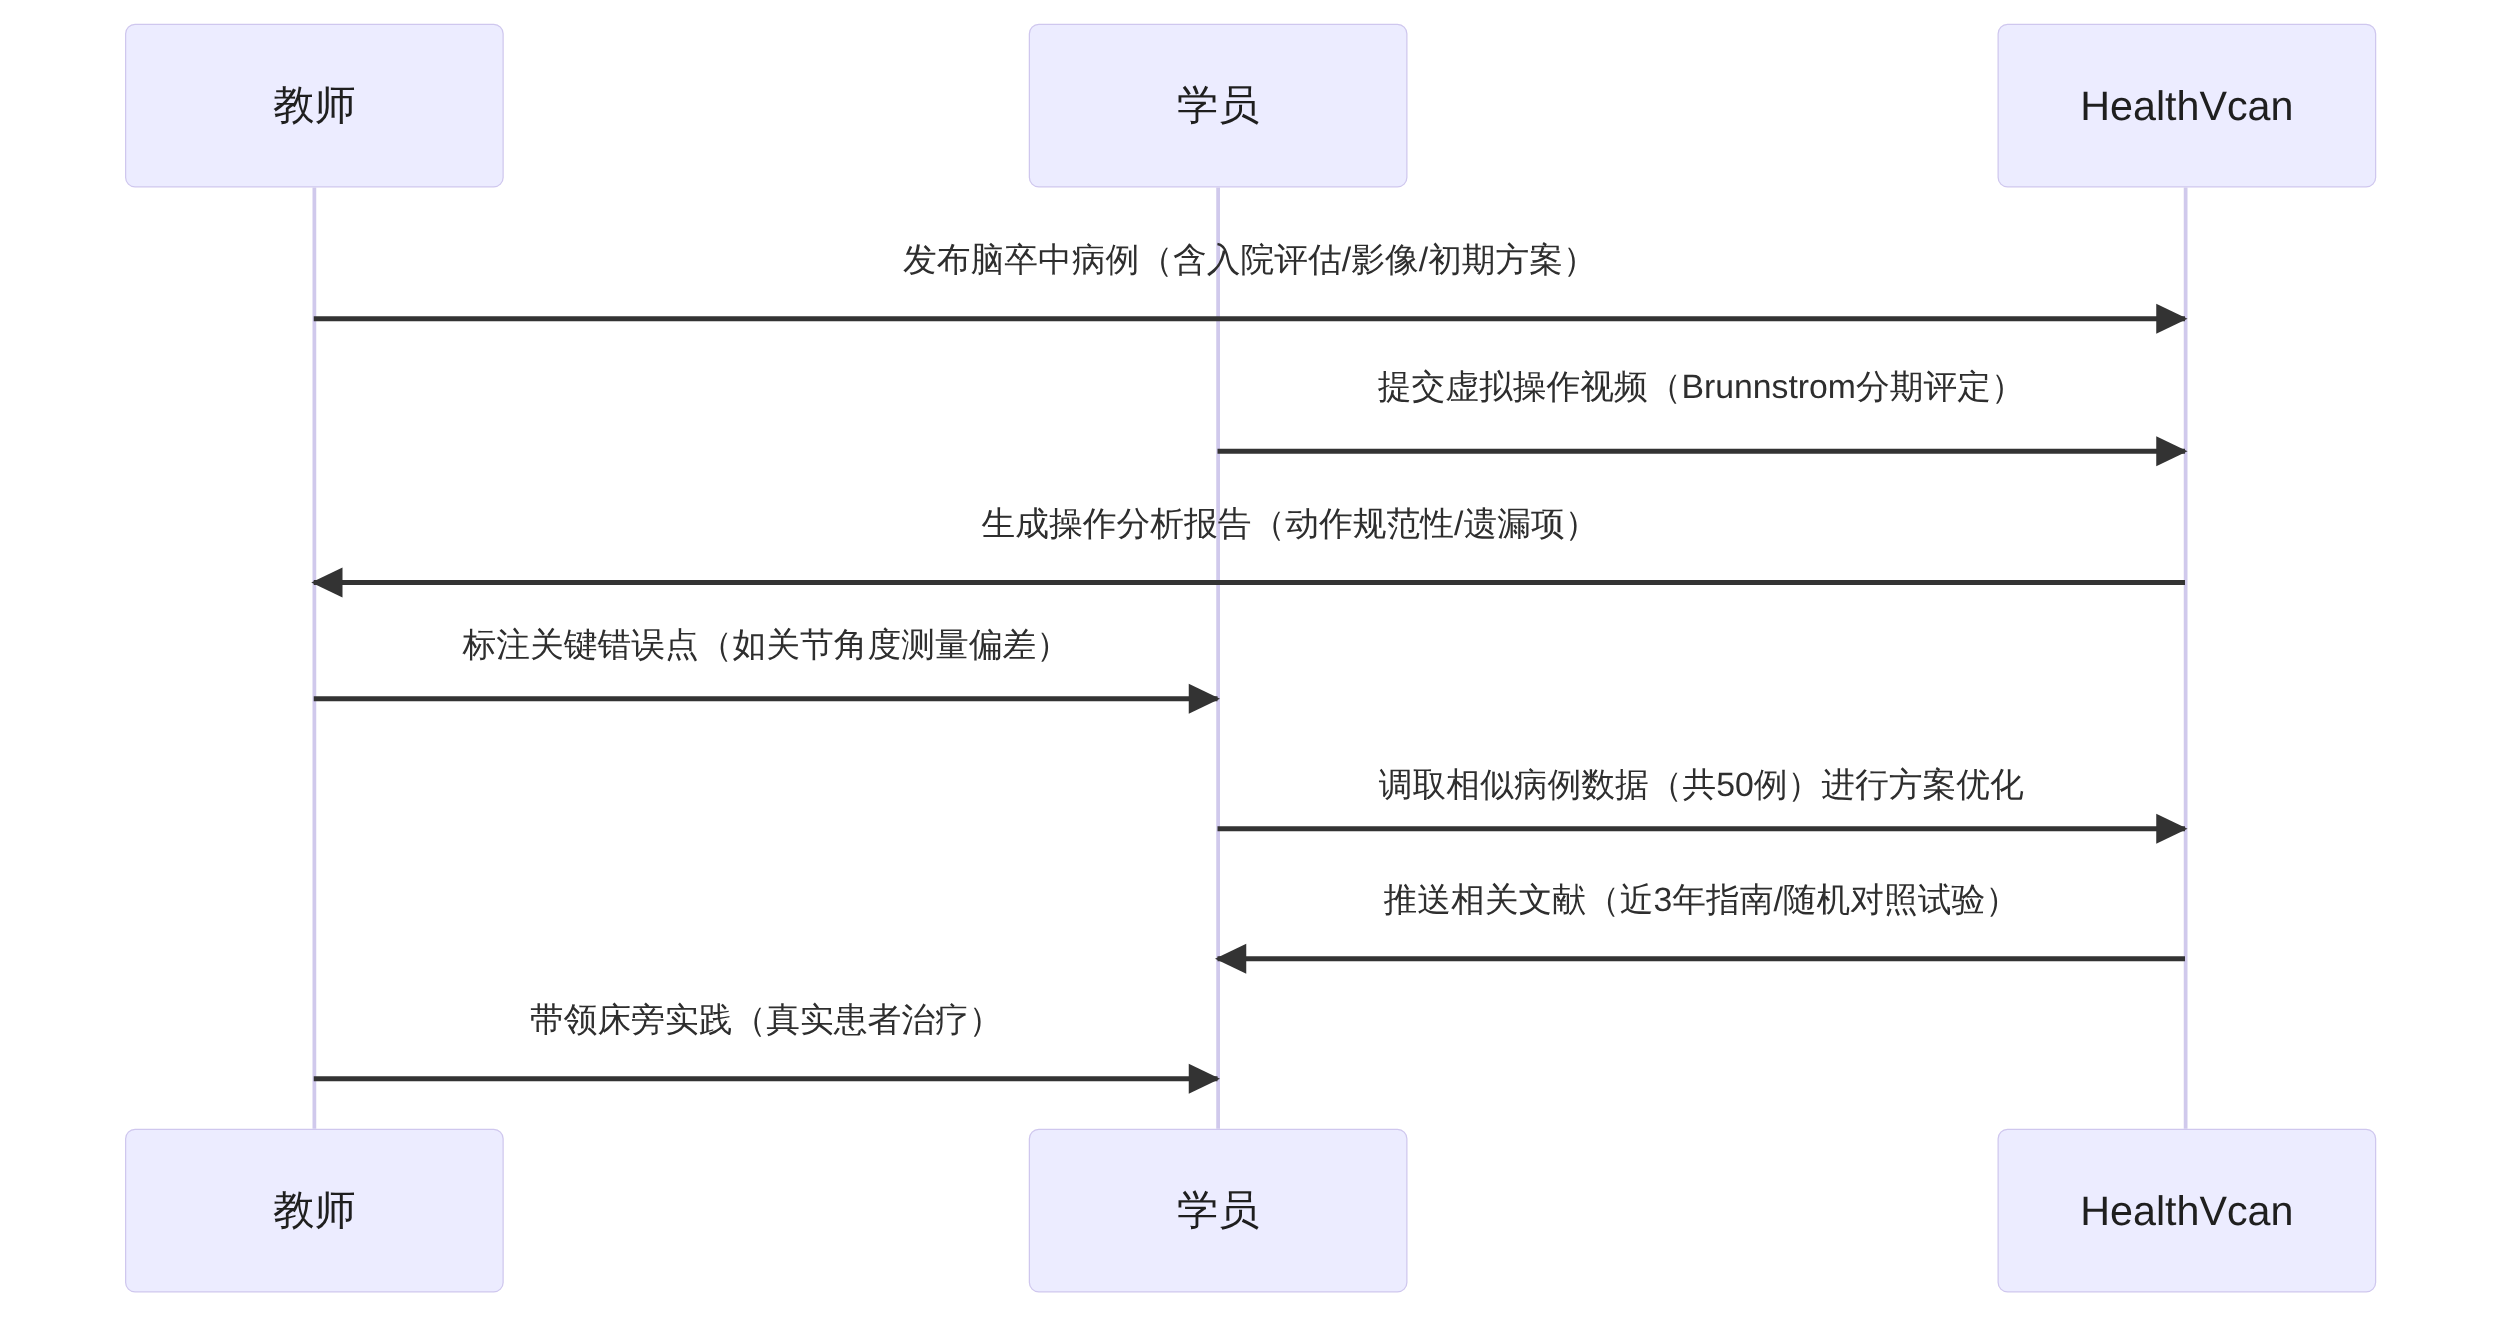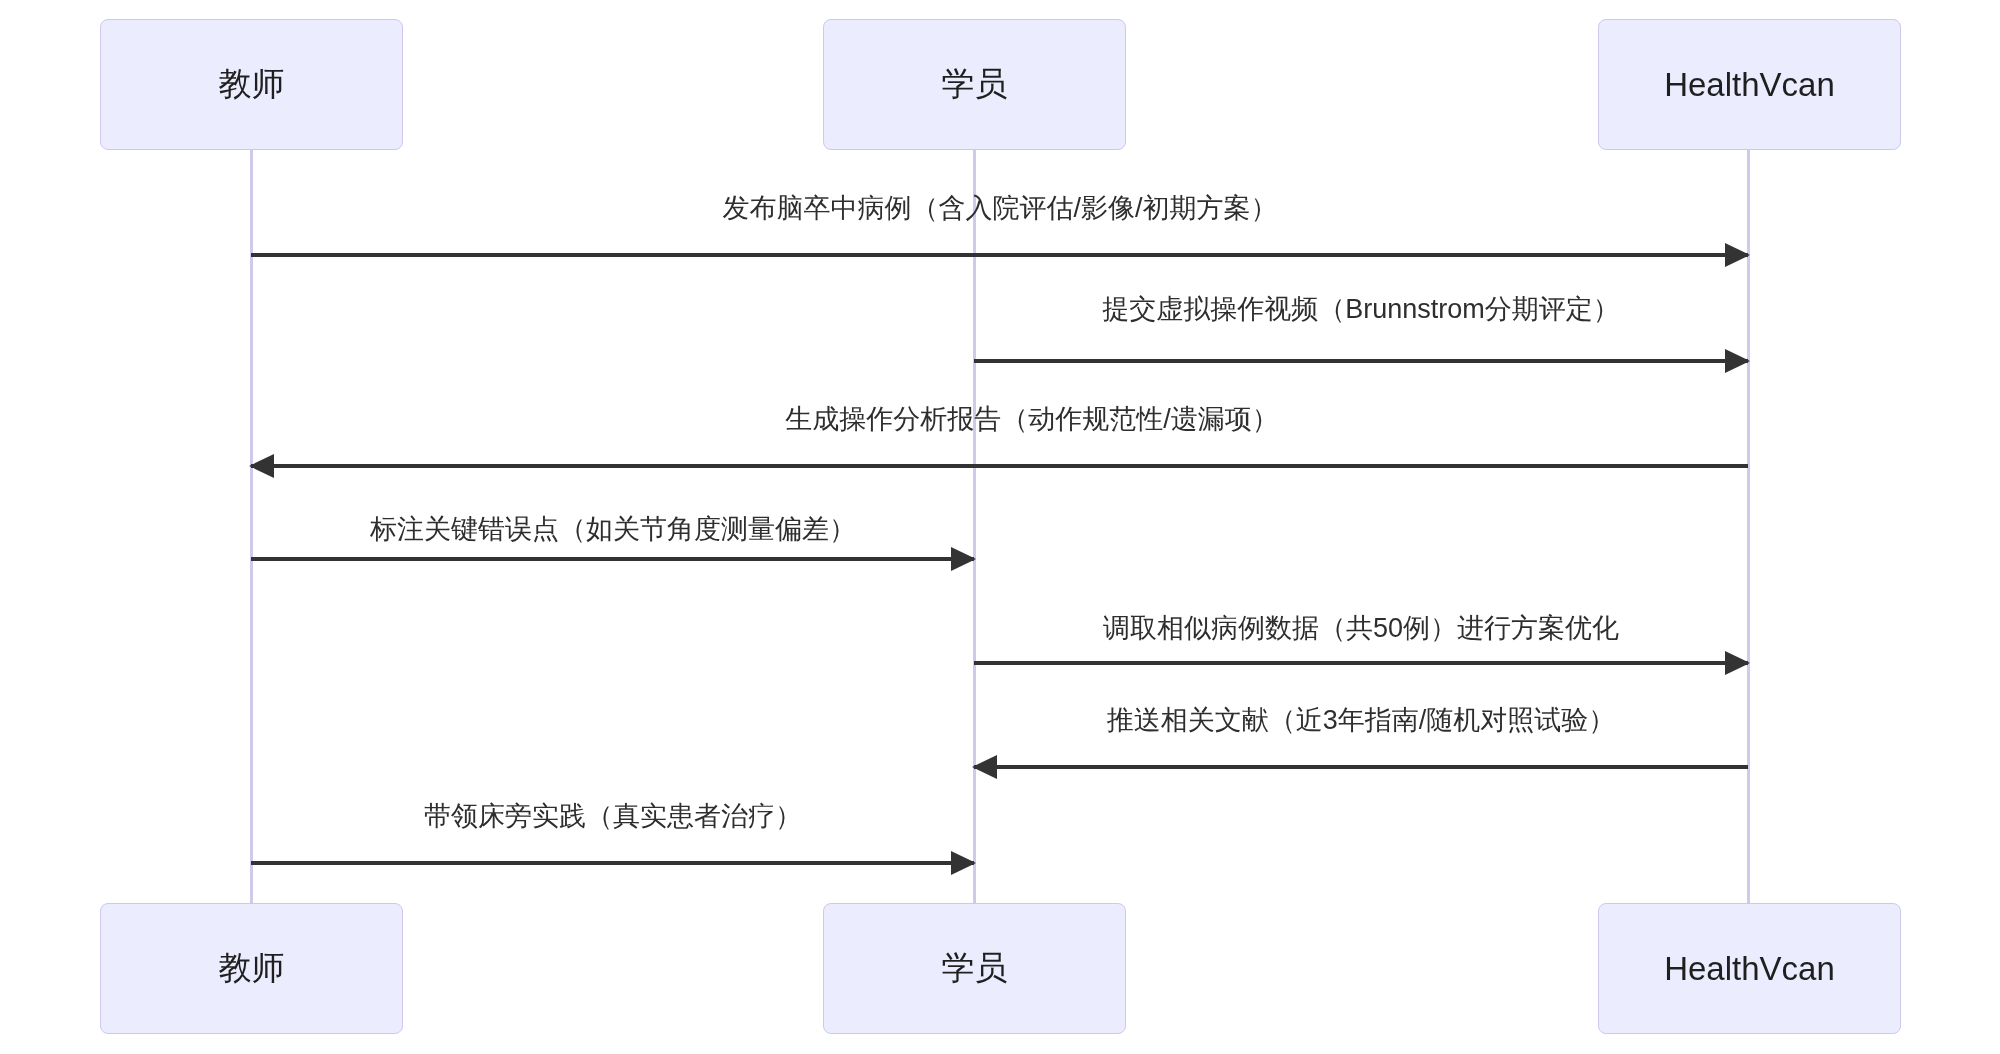--- a/index.html
+++ b/index.html
@@ -106,21 +106,21 @@
 
   <div class="msg-label" style="left:1000px;top:187px;">发布脑卒中病例（含入院评估/影像/初期方案）</div>
   <div class="arrow right" style="left:251px;top:253px;width:1497px;"></div>
 
   <div class="msg-label" style="left:1361px;top:288px;">提交虚拟操作视频（Brunnstrom分期评定）</div>
   <div class="arrow right" style="left:974px;top:359px;width:774px;"></div>
 
   <div class="msg-label" style="left:1000px;top:398px;margin-left:32px;">生成操作分析报告（动作规范性/遗漏项）</div>
   <div class="arrow left" style="left:251px;top:464px;width:1497px;"></div>
 
-  <div class="msg-label" style="left:613px;top:508px;">标注关键错误点（如关节角度测量偏差）</div>
+  <div class="msg-label" style="left:613px;top:495px;">标注关键错误点（如关节角度测量偏差）</div>
   <div class="arrow right" style="left:251px;top:557px;width:723px;"></div>
 
   <div class="msg-label" style="left:1361px;top:595px;margin-top:12px;">调取相似病例数据（共50例）进行方案优化</div>
   <div class="arrow right" style="left:974px;top:661px;width:774px;"></div>
 
   <div class="msg-label" style="left:1361px;top:699px;text-align:center;">推送相关文献（近3年指南/随机对照试验）</div>
   <div class="arrow left" style="left:974px;top:765px;width:774px;"></div>
 
   <div class="msg-label" style="left:613px;top:795px;">带领床旁实践（真实患者治疗）</div>
   <div class="arrow right" style="left:251px;top:861px;width:723px;"></div>

